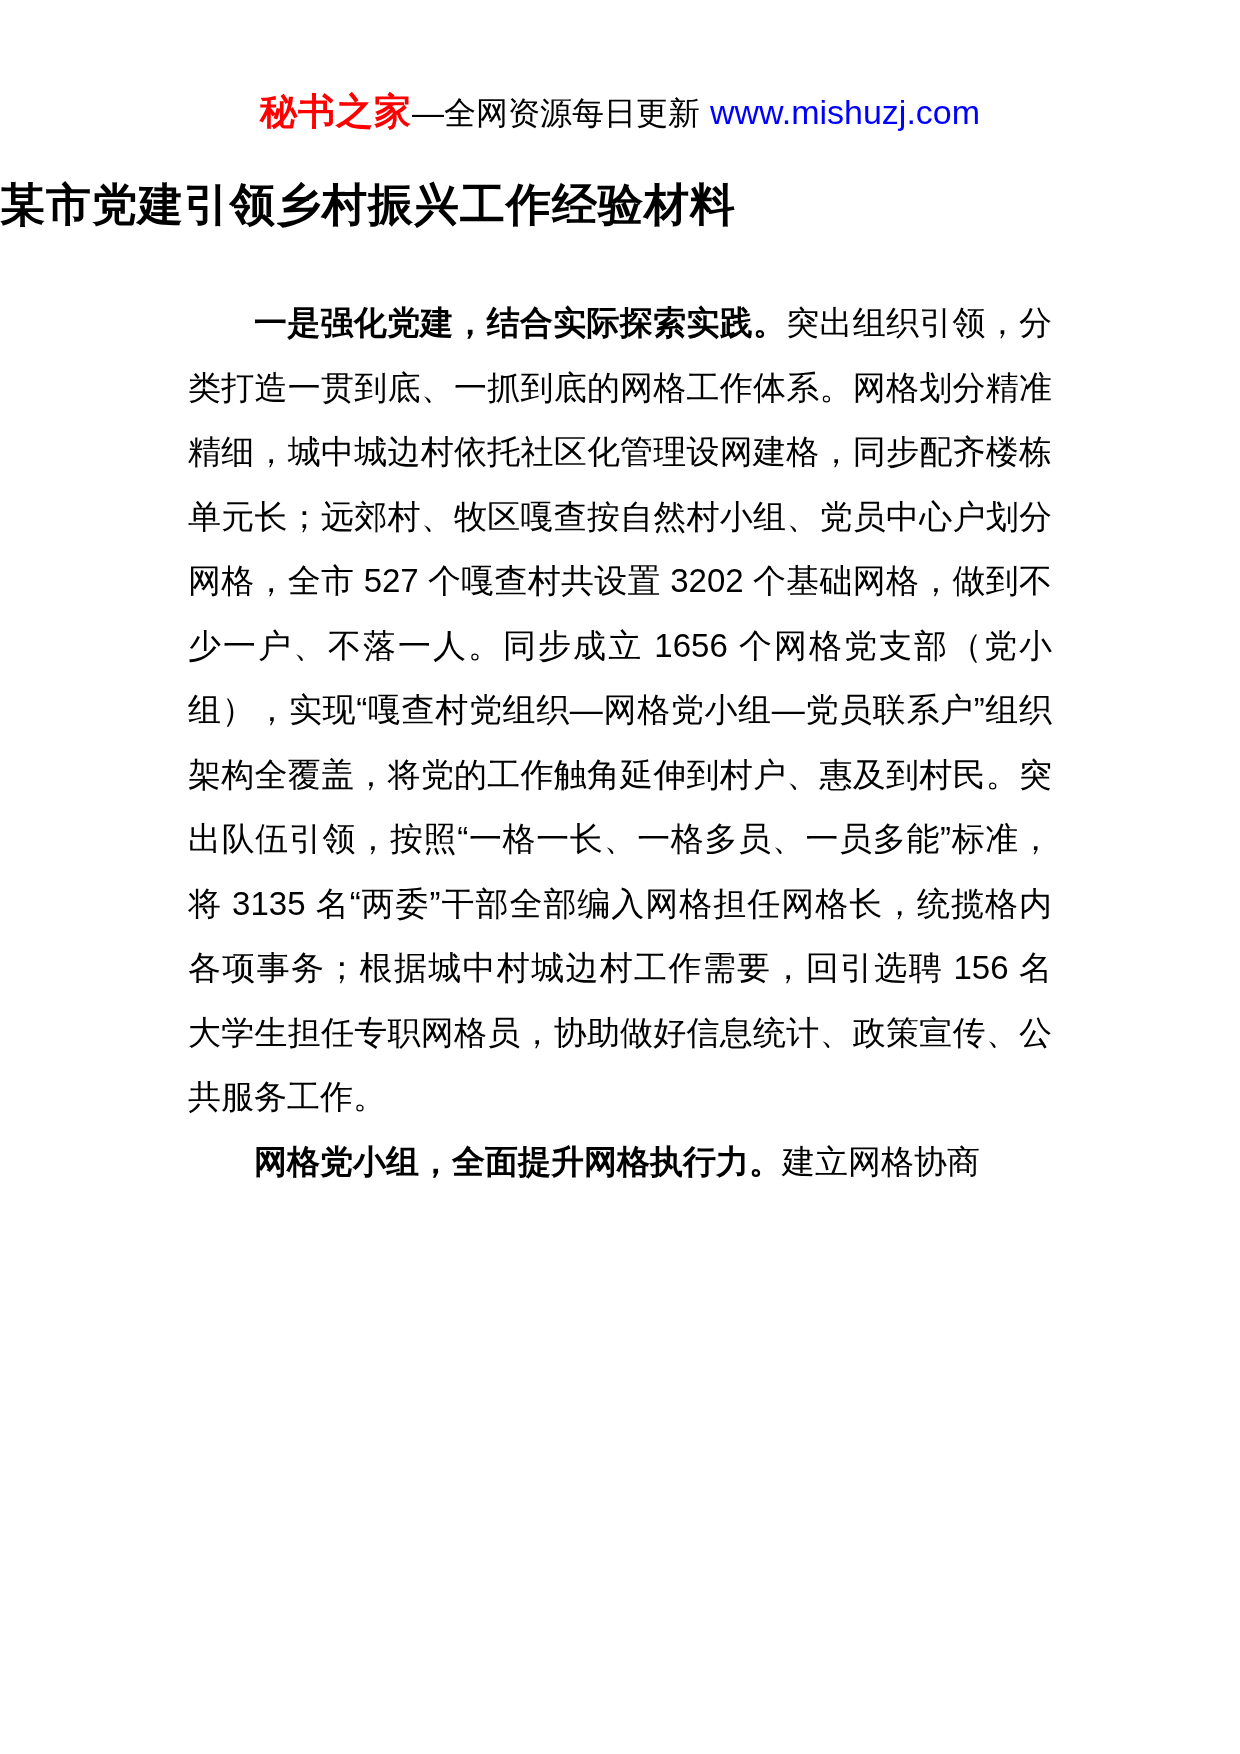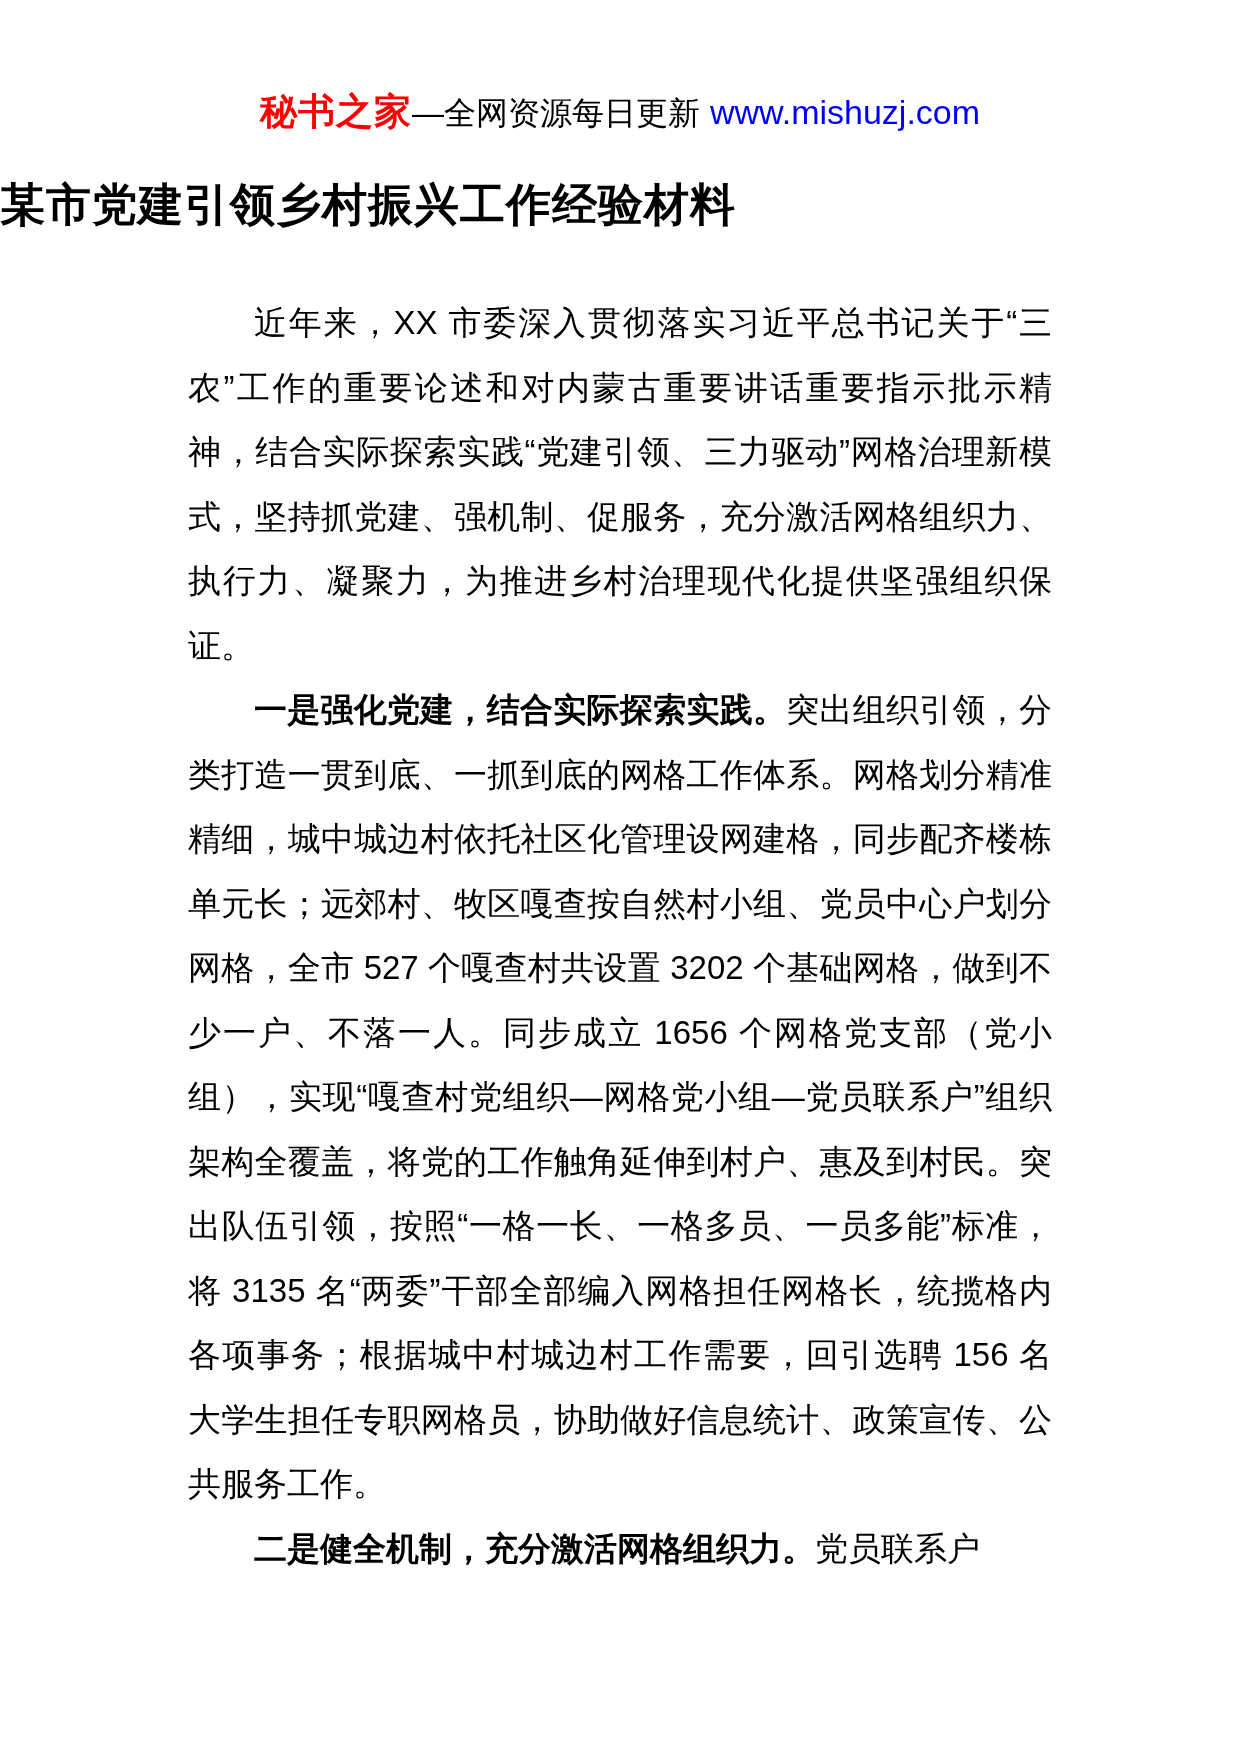--- a/index.html
+++ b/index.html
@@ -78,18 +78,17 @@
 
 <div class="page">
 
   <div class="doc-header">
     <span class="brand">秘书之家</span><span class="tagline">—全网资源每日更新</span><span class="url">www.mishuzj.com</span>
   </div>
 
   <h1 class="doc-title">某市党建引领乡村振兴工作经验材料</h1>
 
   <div class="doc-body">
-    <p><span>近年来，XX 市委深入贯彻落实习近平总书记关于“三农”工作的重要论述和对内蒙古重要讲话重要指示批示精神，结合实际探索实践“党建引领、三力驱动”网格治理新模式，坚持抓党建、强机制、促服务，充分激活网格组织力、执行力、凝聚力，为推进乡村治理现代化提供坚强组织保证。</span></p>
     <p><b>一是强化党建，结合实际探索实践。</b><span>突出组织引领，分类打造一贯到底、一抓到底的网格工作体系。网格划分精准精细，城中城边村依托社区化管理设网建格，同步配齐楼栋单元长；远郊村、牧区嘎查按自然村小组、党员中心户划分网格，全市 527 个嘎查村共设置 3202 个基础网格，做到不少一户、不落一人。同步成立 1656 个网格党支部（党小组），实现“嘎查村党组织—网格党小组—党员联系户”组织架构全覆盖，将党的工作触角延伸到村户、惠及到村民。突出队伍引领，按照“一格一长、一格多员、一员多能”标准，将 3135 名“两委”干部全部编入网格担任网格长，统揽格内各项事务；根据城中村城边村工作需要，回引选聘 156 名大学生担任专职网格员，协助做好信息统计、政策宣传、公共服务工作。</span></p>
-    <p><b>二是健全机制，充分激活网格组织力。</b><span>党员联系户</span></p>
+    <p><b>网格党小组，全面提升网格执行力。</b><span>建立网格协商</span></p>
   </div>
 
 </div>
 
 </body></html>

